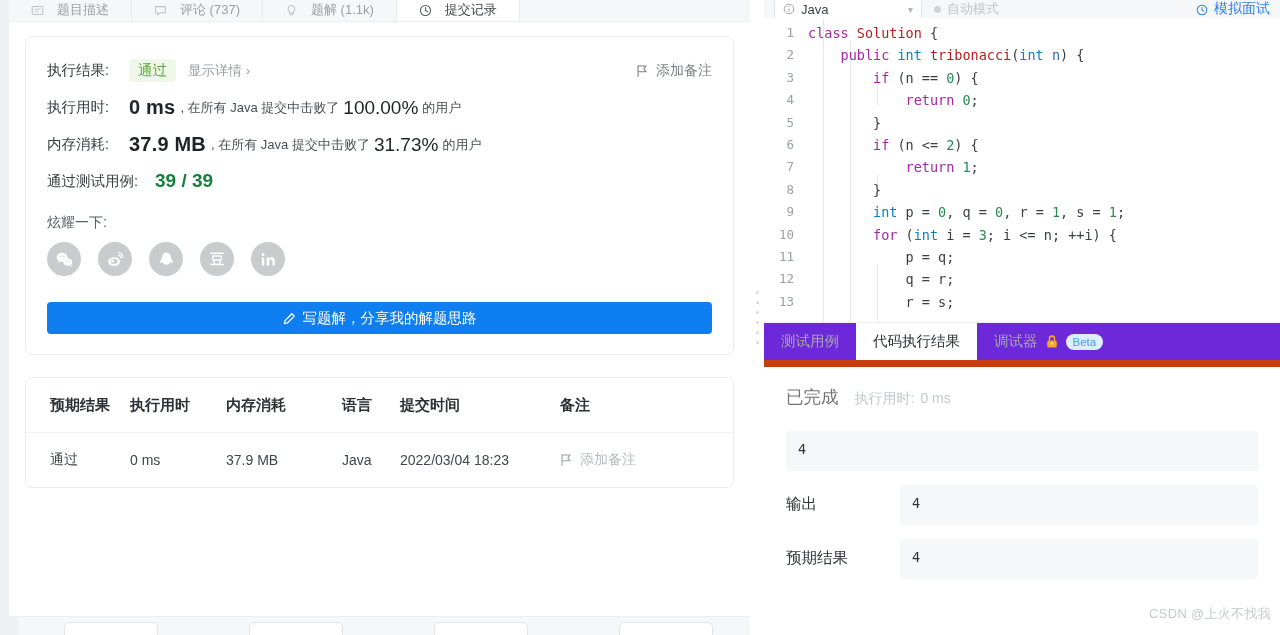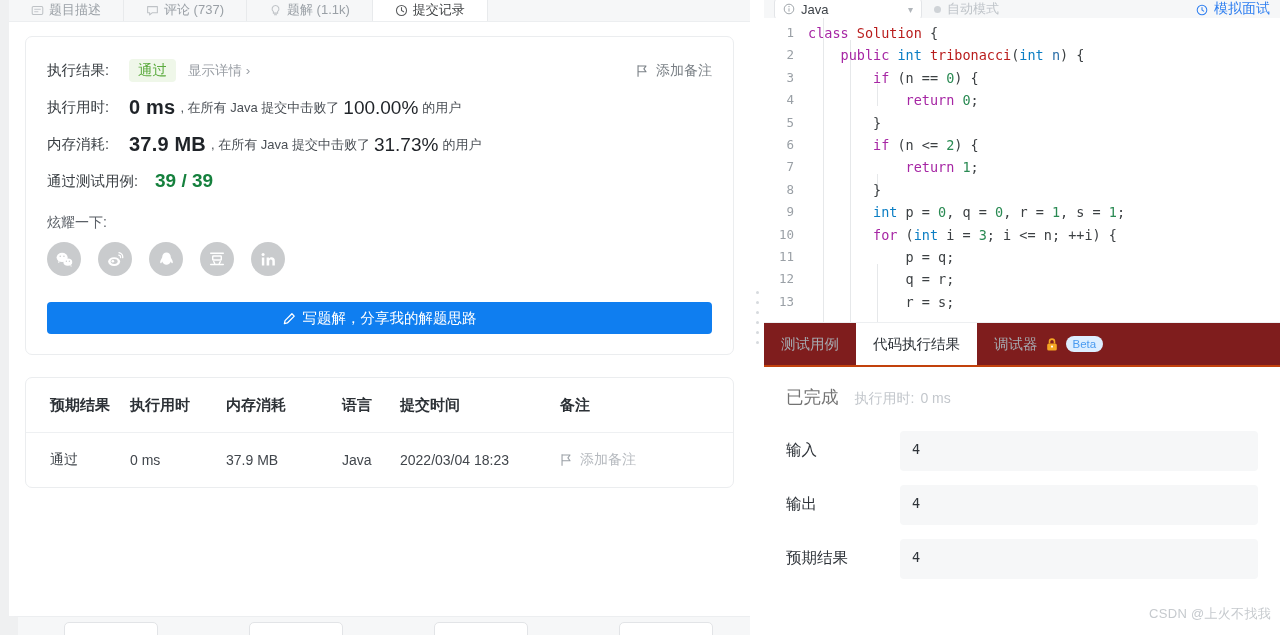--- a/index.html
+++ b/index.html
@@ -23,21 +23,21 @@
   .tabbar {
     height: 22px;
     background: #f6f7f8;
     display: flex;
     align-items: flex-end;
     position: relative;
     border-bottom: 1px solid #eceef0;
   }
   .tab {
     height: 22px;
-    display: flex; align-items: center; gap: 5px;
+    display: flex; align-items: center; gap: 13px;
     padding: 0 22px;
     font-size: 13px;
     color: #9aa0a6;
     white-space: nowrap;
     position: relative;
     border-right: 1px solid #e8eaec;
     overflow: hidden;
   }
   .tab .tab-ico { display: inline-flex; width: 13px; height: 13px; opacity: .6; }
   .tab.active {
@@ -198,23 +198,23 @@
     position: absolute; top: 0; width: 1px; background: #e6e8ea;
   }
 
   .console {
     flex: 1;
     border-top: 1px solid #edeff1;
     background: #fff;
     display: flex; flex-direction: column;
   }
   .console-tabs {
-    height: 44px; background: #7f1d1d;
+    height: 44px; background: #6d28d9;
     display: flex; align-items: stretch;
-    border-bottom: 2px solid #c2410c;
+    border-bottom: 7px solid #c2410c;
   }
   .ctab {
     display: flex; align-items: center; gap: 7px;
     padding: 0 17px;
     font-size: 14.5px; color: #a6abb1;
     background: transparent;
   }
   .ctab.active { background: #fff; color: #2b3036; font-weight: 500; }
   .lock-ico { width: 14px; height: 15px; }
   .beta {
@@ -535,21 +535,20 @@
       </div>
 
       <div class="console-body">
         <div class="status-row">
           <span class="status-ok">已完成</span>
           <span class="status-time">执行用时:</span>
           <span class="status-time" style="margin-left:-10px">0 ms</span>
         </div>
 
         <div class="io-row">
-          <span class="io-lbl">输入</span>
           <div class="io-box">4</div>
         </div>
         <div class="io-row">
           <span class="io-lbl">输出</span>
           <div class="io-box">4</div>
         </div>
         <div class="io-row">
           <span class="io-lbl">预期结果</span>
           <div class="io-box">4</div>
         </div>

